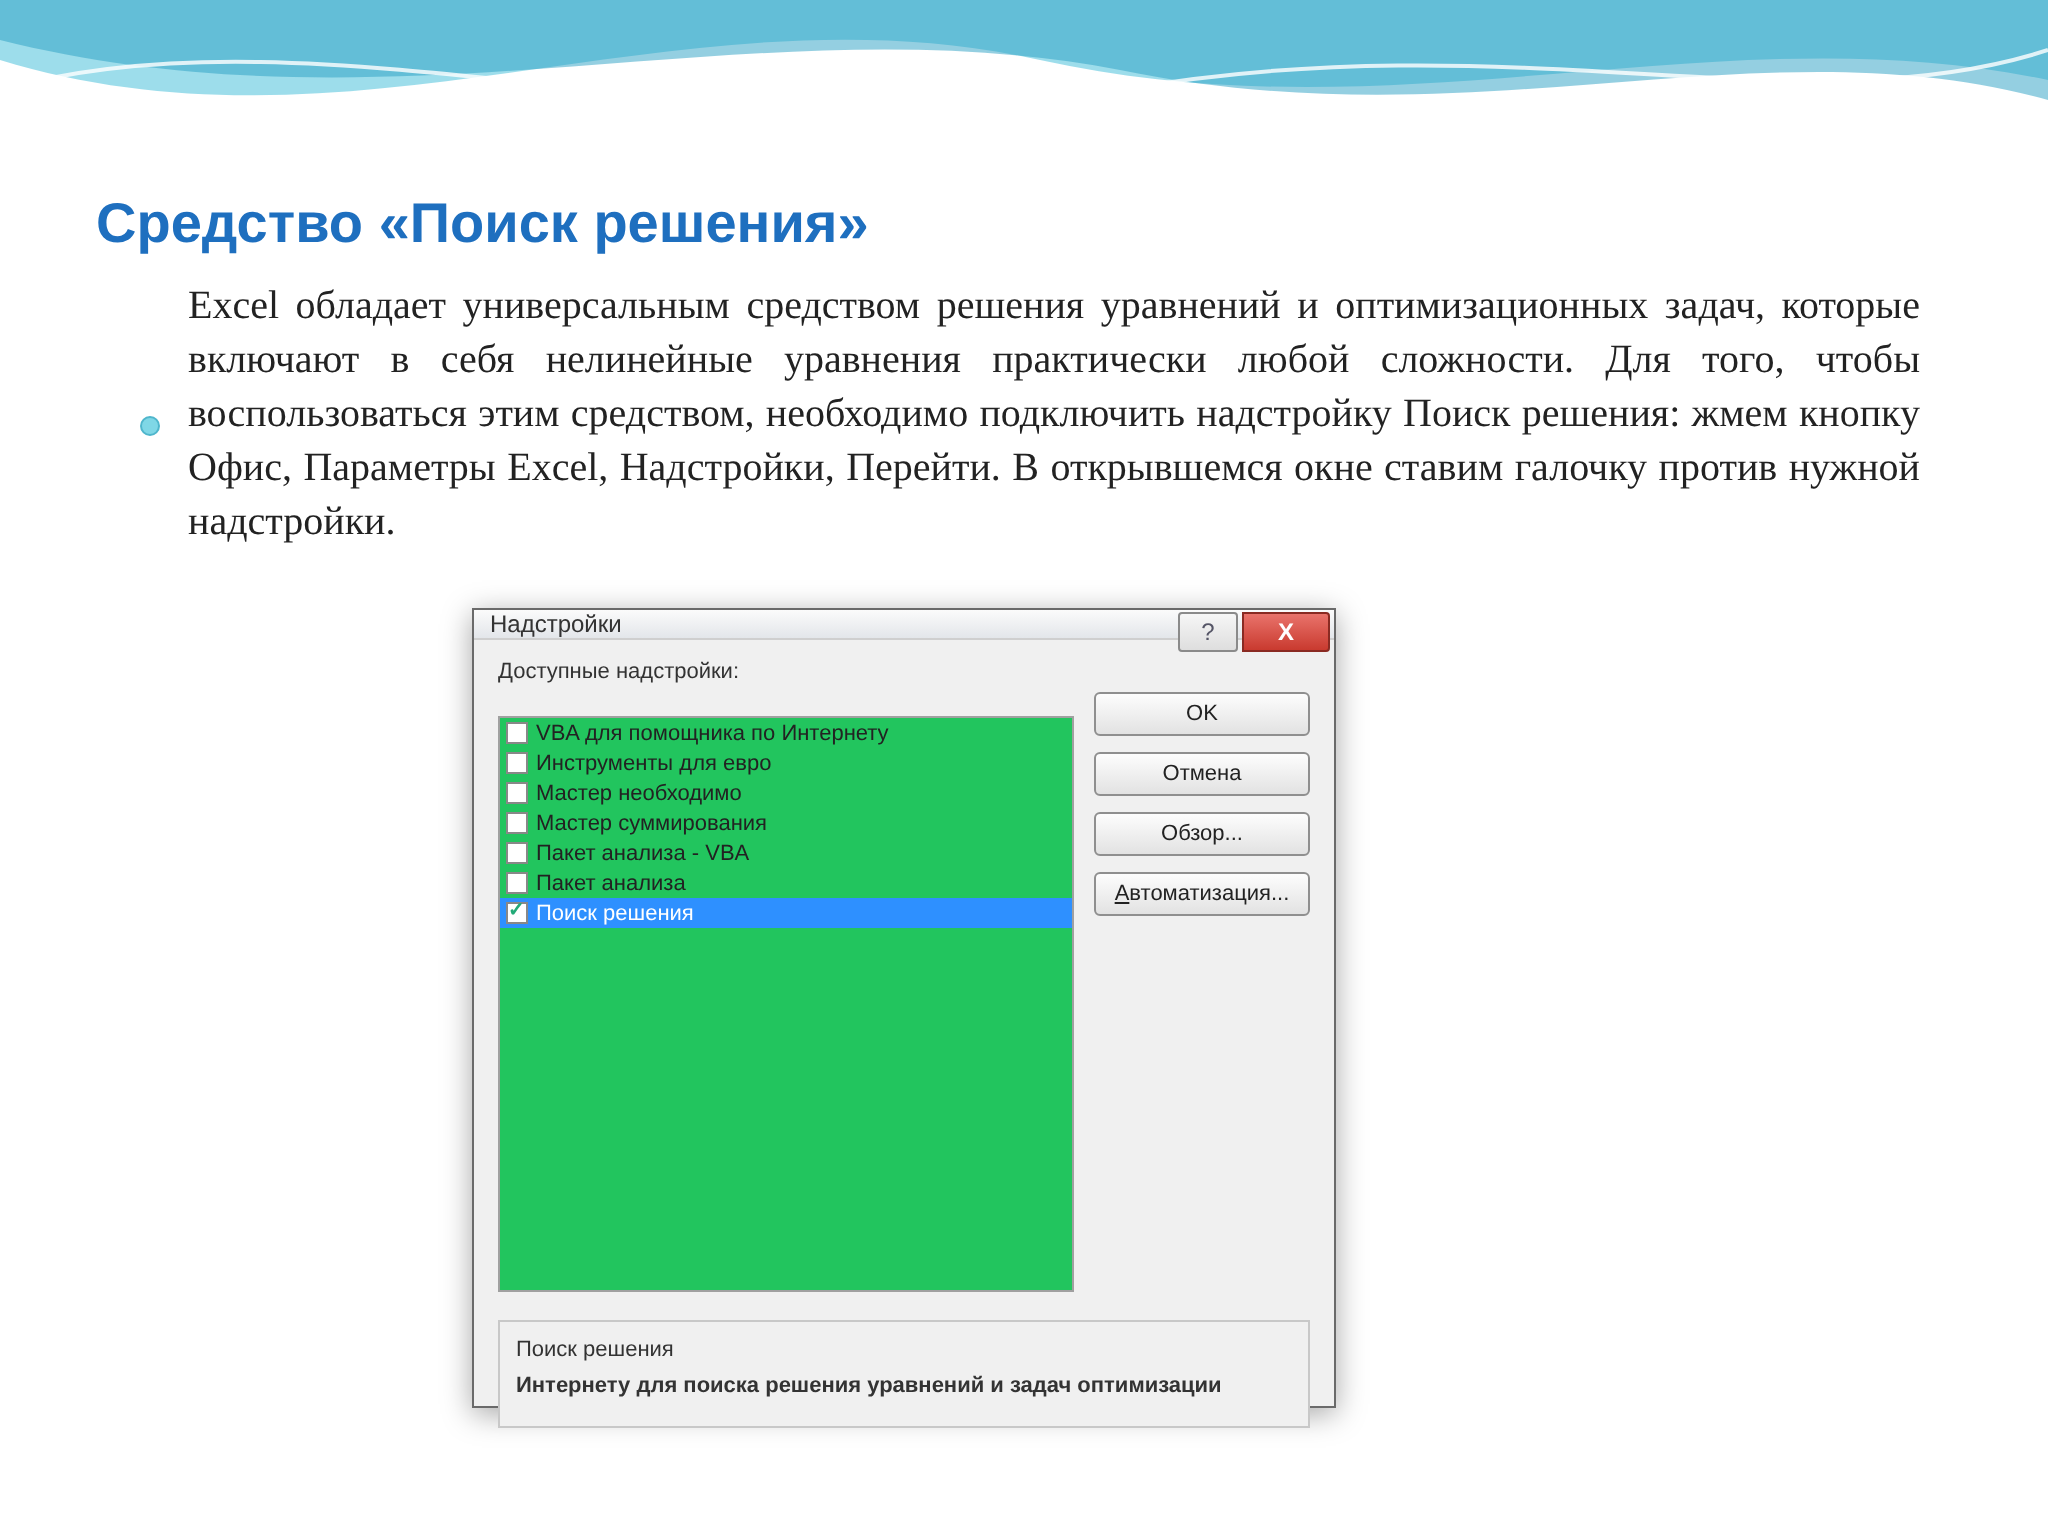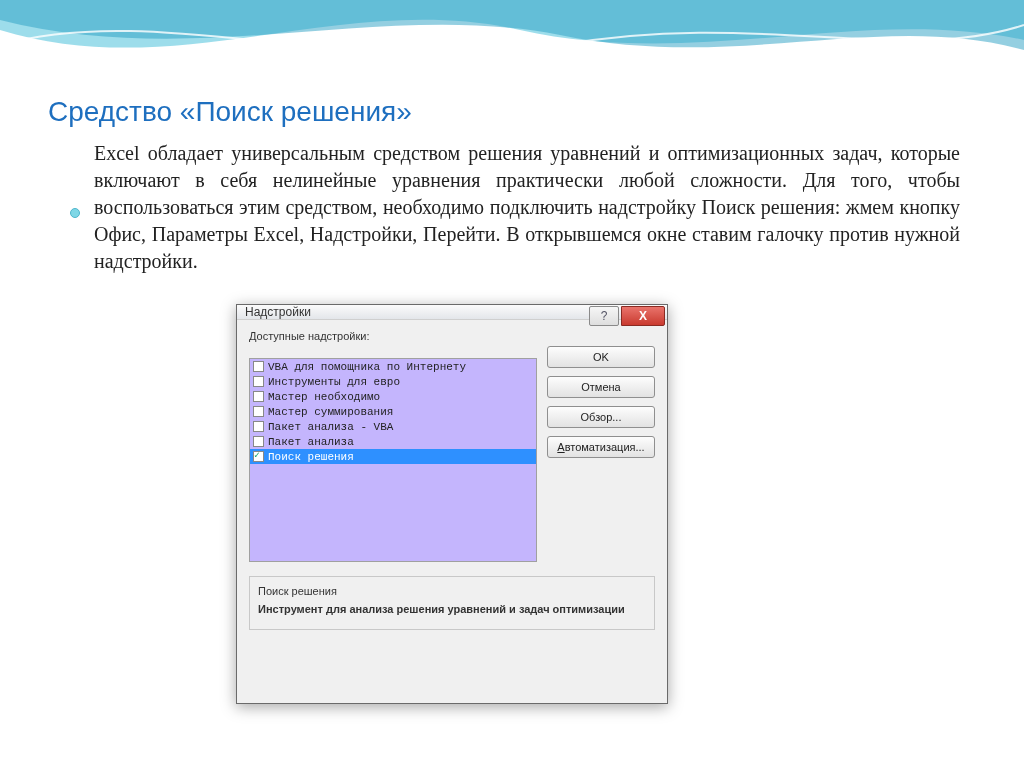--- a/index.html
+++ b/index.html
@@ -9,21 +9,21 @@
     font-family: "Segoe UI", Tahoma, Arial, sans-serif;
     position: relative;
     overflow: hidden;
   }
   .wave-bg {
     position: absolute; top: 0; left: 0; width: 1024px; height: 90px;
     pointer-events: none;
   }
   .slide-title {
     position: absolute; top: 96px; left: 48px;
-    color: #1e6fbf; font-size: 28px; font-weight: 400;
+    color: #1e6fbf; font-size: 28px; font-weight: 700;
   }
   .body-area {
     position: absolute; top: 140px; left: 70px; width: 890px;
   }
   .bullet-row { display: flex; align-items: center; }
   .bullet-dot {
     width: 10px; height: 10px; border-radius: 50%;
     background: #7fd7e6; border: 1px solid #4fb6cc;
     margin-top: 10px; margin-right: 14px; flex-shrink: 0;
   }
@@ -61,24 +61,23 @@
   .tbtn.close {
     width: 44px;
     background: linear-gradient(#e9736b,#c93a2f);
     border-color: #8a2a22; color: #fff; font-weight: bold;
     border-radius: 0 2px 2px 0;
   }
   .dlg-body { padding: 10px 12px 8px 12px; display: flex; gap: 10px; }
   .left-col { flex: 1; display: flex; flex-direction: column; }
   .label-avail { font-size: 11px; color: #333; margin-bottom: 16px; }
   .listbox {
-    border: 1px solid #a0a0a0; background: #c4b5fd;
-    height: 204px; overflow: hidden;
+    border: 1px solid #a0a0a0; background: #22c55e;
+    height: 288px; overflow: hidden;
     font-size: 11px;
-    font-family: Liberation Mono, monospace;
   }
   .list-item {
     display: flex; align-items: center; gap: 4px;
     padding: 1px 3px; height: 15px; line-height: 14px;
     color: #222;
   }
   .list-item.selected { background: #2e90ff; color: #fff; }
   .chk {
     width: 11px; height: 11px; border: 1px solid #888;
     background: #fff; display: inline-block; position: relative;
@@ -176,15 +175,15 @@
       <div class="dbtn">Обзор...</div>
       <div class="dbtn">
         <span class="underline-hotkey">А</span>
           <span>втоматизация...</span>
       </div>
     </div>
   </div>
 
   <div class="desc-panel">
     <div class="desc-title">Поиск решения</div>
-    <div class="desc-text">Инструмент для анализа решения уравнений и задач оптимизации</div>
+    <div class="desc-text">Интернету для поиска решения уравнений и задач оптимизации</div>
   </div>
 </div>
 
 </body></html>

